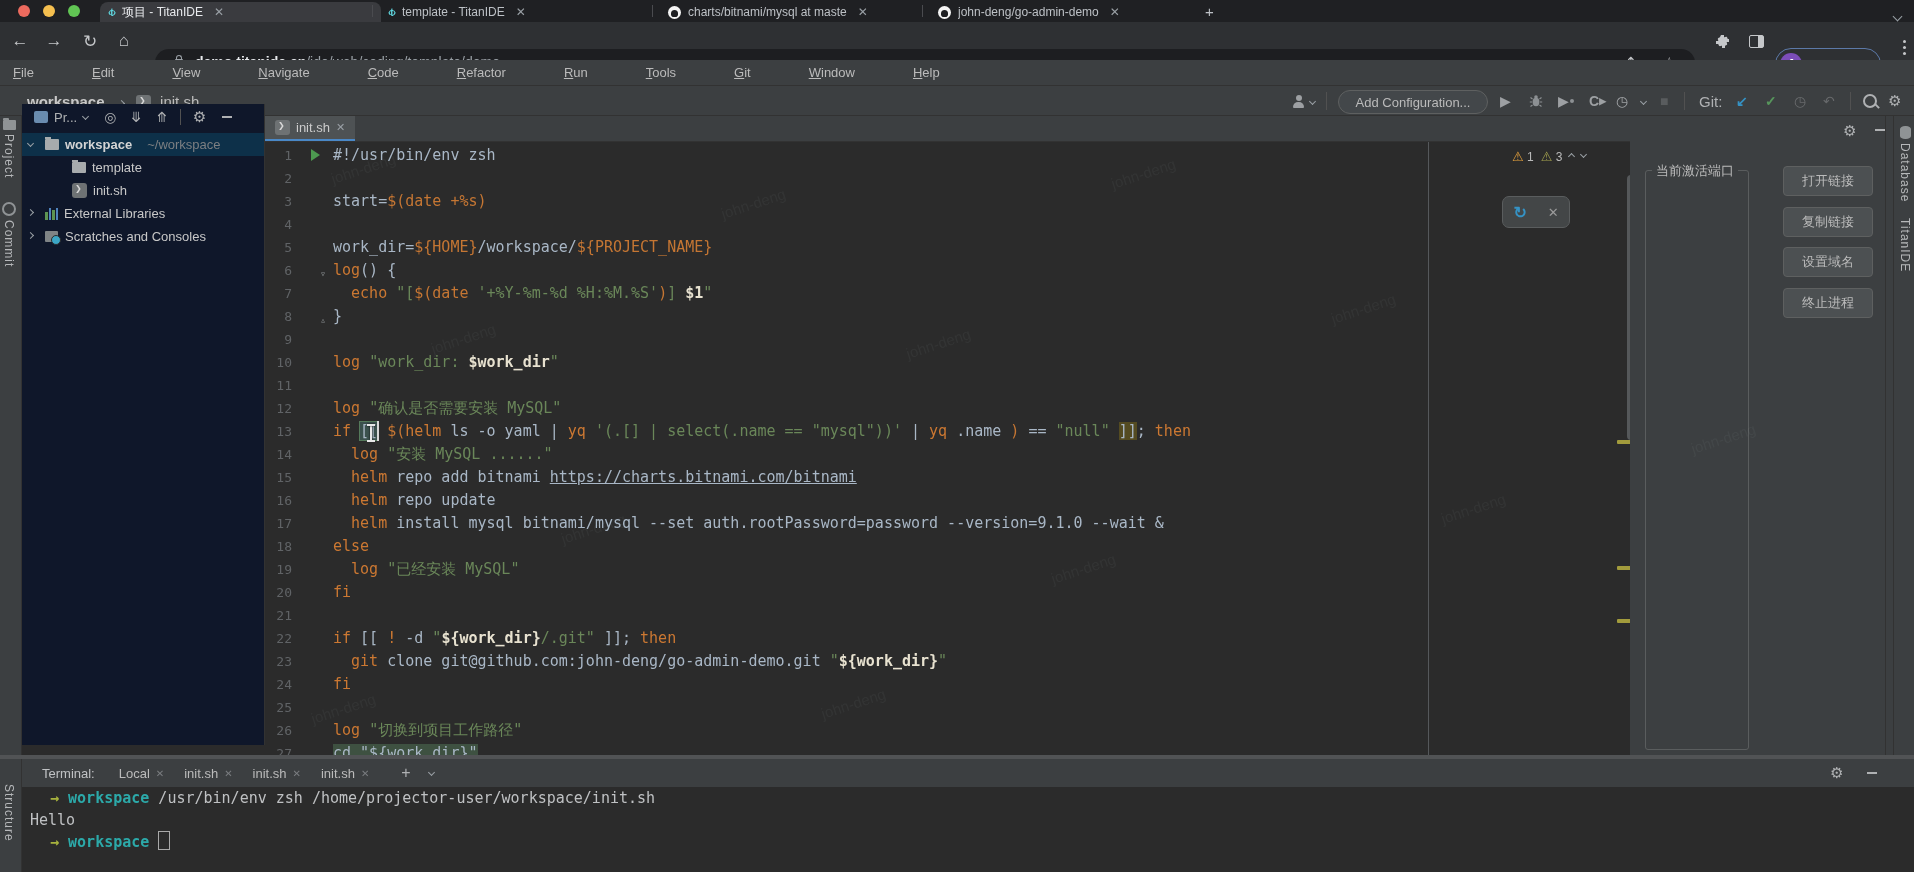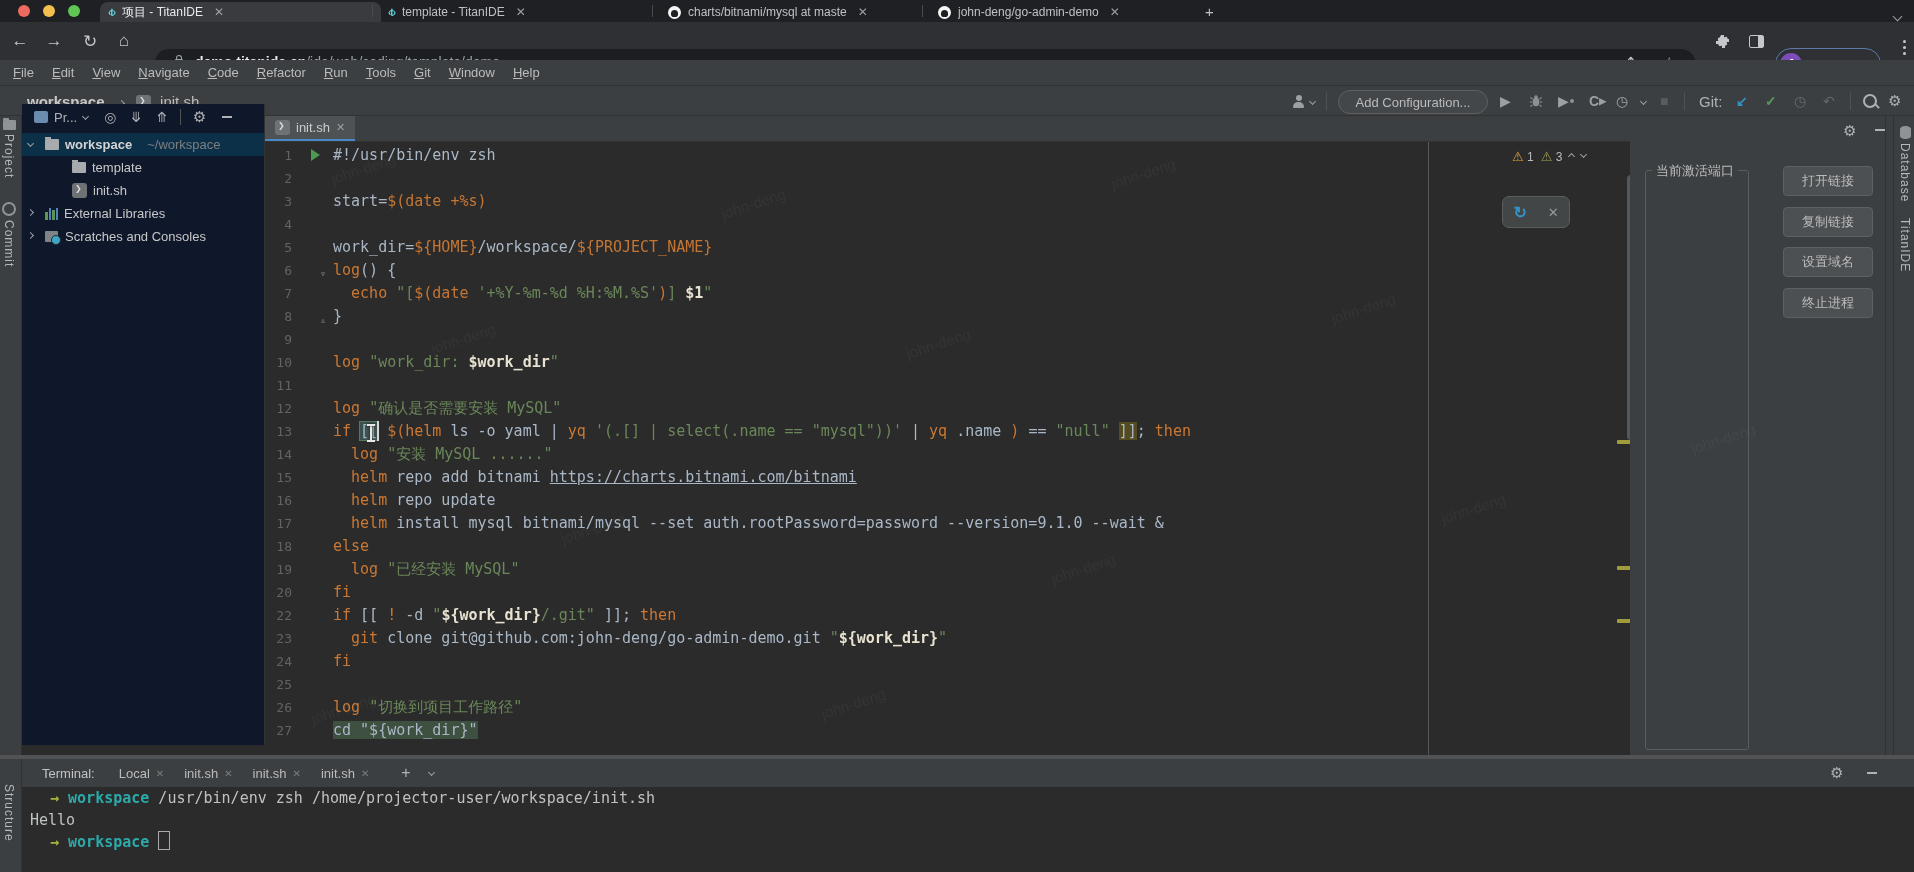--- a/index.html
+++ b/index.html
@@ -30,21 +30,21 @@
   .profile{position:absolute;left:1775px;top:26px;width:104px;height:30px;border:1px solid #5c79a8;border-radius:16px;display:flex;align-items:center;}
   .avatar{width:22px;height:22px;border-radius:50%;background:#7c4db8;color:#fff;font-size:12px;display:flex;align-items:center;justify-content:center;margin-left:4px;}
   .paused{color:#8ab4f8;font-size:13px;margin-left:8px;}
   .vdots{width:3px;height:3px;border-radius:50%;background:#c5c7ca;box-shadow:0 6px 0 #c5c7ca,0 12px 0 #c5c7ca;}
   .chev{display:inline-block;width:6px;height:6px;border-right:1.5px solid #9aa0a6;border-bottom:1.5px solid #9aa0a6;transform:rotate(45deg);}
   .chev.up{transform:rotate(-135deg);}
   .chev.right{transform:rotate(-45deg);}
   .chev.small{width:4px;height:4px;}
   
   .menubar{left:0;top:60px;width:1914px;height:26px;background:#3c3f41;border-bottom:1px solid #323232;
-           display:flex;align-items:center;padding-left:4px;font-size:13px;color:#bbbbbb;box-sizing:border-box;}
+           display:flex;align-items:center;padding-left:4px;font-size:13px;color:#bbbbbb;box-sizing:border-box;gap:40px;}
   .menu-item{display:inline-block;padding:0 9px;}
   .menu-item::first-letter{text-decoration:underline;}
   .idetoolbar{left:0;top:86px;width:1914px;height:30px;background:#3c3f41;border-bottom:1px solid #323232;box-sizing:border-box;}
   .crumb{position:absolute;top:7px;font-size:15px;color:#bbbbbb;}
   .shicon{display:inline-block;width:15px;height:15px;border-radius:3px;background:#6e7274;position:relative;vertical-align:-3px;}
   .shicon:after{content:"❯";position:absolute;left:3px;top:1px;font-size:8px;color:#d8d8d8;}
   .tbtn{position:absolute;top:4px;height:22px;display:flex;align-items:center;color:#9da0a3;font-size:14px;}
   .addcfg{position:absolute;left:1338px;top:4px;width:148px;height:22px;border:1px solid #5e6060;border-radius:12px;
           color:#bbbbbb;font-size:13px;display:flex;align-items:center;justify-content:center;background:#43474a;}
   .person{width:13px;height:13px;position:relative;}
@@ -336,20 +336,21 @@
       <div class="cline"><span class="num">11</span><span class="gz"></span><span></span></div>
       <div class="cline"><span class="num">12</span><span class="gz"></span><span><span class="tk-k">log</span><span class="tk-d"> </span><span class="tk-s">"确认是否需要安装 MySQL"</span></span></div>
       <div class="cline"><span class="num">13</span><span class="gz"></span><span><span class="tk-k">if</span><span class="tk-d"> </span><span class="tk-d hlb">[[</span><span class="tk-d"> </span><span class="tk-v">$(</span><span class="tk-k">helm</span><span class="tk-d"> ls -o yaml | </span><span class="tk-k">yq</span><span class="tk-d"> </span><span class="tk-s">'(.[] | select(.name == "mysql"))'</span><span class="tk-d"> | </span><span class="tk-k">yq</span><span class="tk-d"> .name </span><span class="tk-v">)</span><span class="tk-d"> == </span><span class="tk-s">"null"</span><span class="tk-d"> </span><span class="tk-d hlw">]]</span><span class="tk-d">; </span><span class="tk-k">then</span></span></div>
       <div class="cline"><span class="num">14</span><span class="gz"></span><span><span class="tk-d">  </span><span class="tk-k">log</span><span class="tk-d"> </span><span class="tk-s">"安装 MySQL ......"</span></span></div>
       <div class="cline"><span class="num">15</span><span class="gz"></span><span><span class="tk-d">  </span><span class="tk-k">helm</span><span class="tk-d"> repo add bitnami </span><span class="tk-u">https://charts.bitnami.com/bitnami</span></span></div>
       <div class="cline"><span class="num">16</span><span class="gz"></span><span><span class="tk-d">  </span><span class="tk-k">helm</span><span class="tk-d"> repo update</span></span></div>
       <div class="cline"><span class="num">17</span><span class="gz"></span><span><span class="tk-d">  </span><span class="tk-k">helm</span><span class="tk-d"> install mysql bitnami/mysql --set auth.rootPassword=password --version=9.1.0 --wait &amp;</span></span></div>
       <div class="cline"><span class="num">18</span><span class="gz"></span><span><span class="tk-k">else</span></span></div>
       <div class="cline"><span class="num">19</span><span class="gz"></span><span><span class="tk-d">  </span><span class="tk-k">log</span><span class="tk-d"> </span><span class="tk-s">"已经安装 MySQL"</span></span></div>
       <div class="cline"><span class="num">20</span><span class="gz"></span><span><span class="tk-k">fi</span></span></div>
+      <div class="cline"><span class="num">21</span><span class="gz"></span><span></span></div>
       <div class="cline"><span class="num">22</span><span class="gz"></span><span><span class="tk-k">if</span><span class="tk-d"> [[ </span><span class="tk-k">!</span><span class="tk-d"> -d </span><span class="tk-s">"</span><span class="tk-vi">${work_dir}</span><span class="tk-s">/.git"</span><span class="tk-d"> ]]; </span><span class="tk-k">then</span></span></div>
       <div class="cline"><span class="num">23</span><span class="gz"></span><span><span class="tk-d">  </span><span class="tk-k">git</span><span class="tk-d"> clone git@github.com:john-deng/go-admin-demo.git </span><span class="tk-s">"</span><span class="tk-vi">${work_dir}</span><span class="tk-s">"</span></span></div>
       <div class="cline"><span class="num">24</span><span class="gz"></span><span><span class="tk-k">fi</span></span></div>
       <div class="cline"><span class="num">25</span><span class="gz"></span><span></span></div>
       <div class="cline"><span class="num">26</span><span class="gz"></span><span><span class="tk-k">log</span><span class="tk-d"> </span><span class="tk-s">"切换到项目工作路径"</span></span></div>
       <div class="cline"><span class="num">27</span><span class="gz"></span><span><span class="tk-d selhl">cd "${work_dir}"</span></span></div>
     </div>
   <div class="abs guideline"></div>
   <div class="abs caret"></div>
   <div class="abs ibeam"></div>

